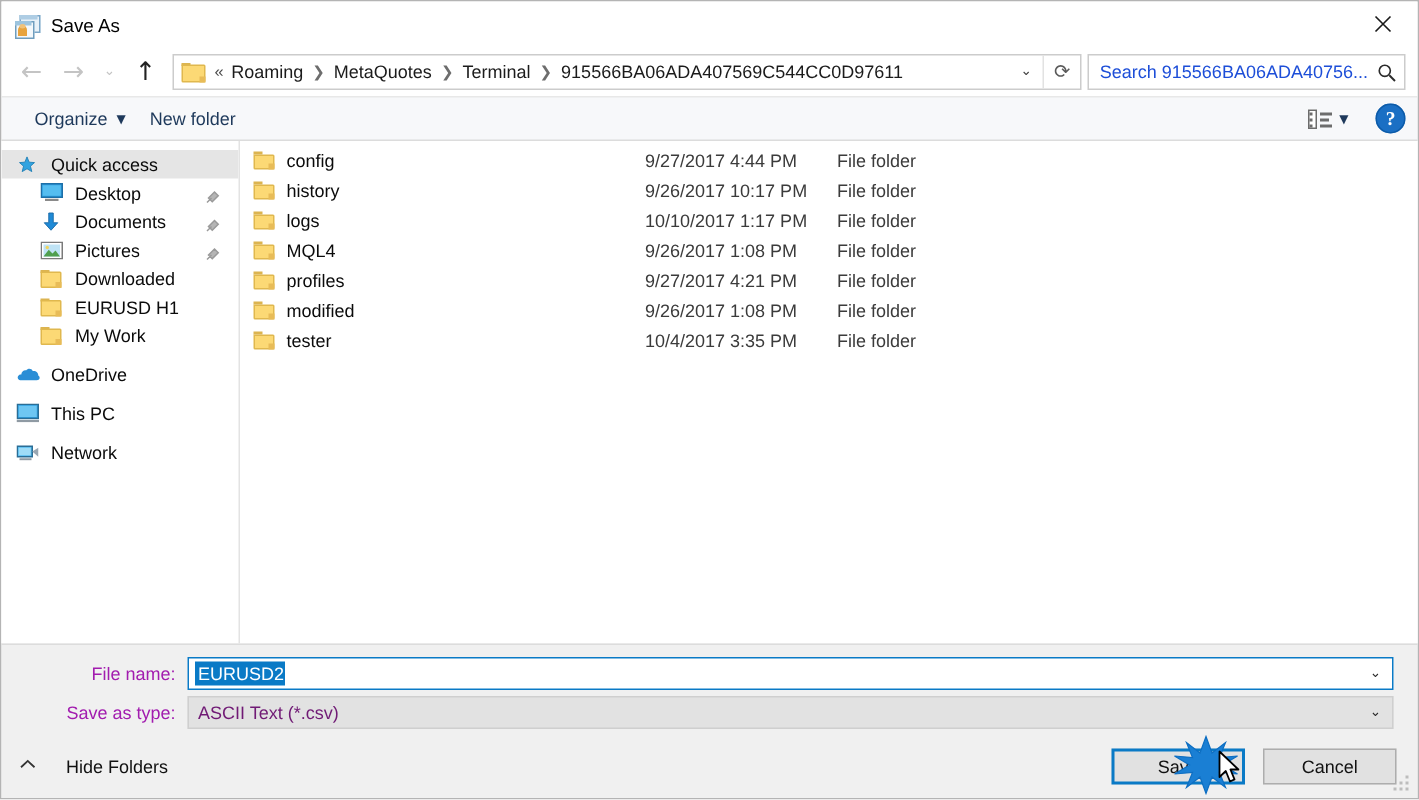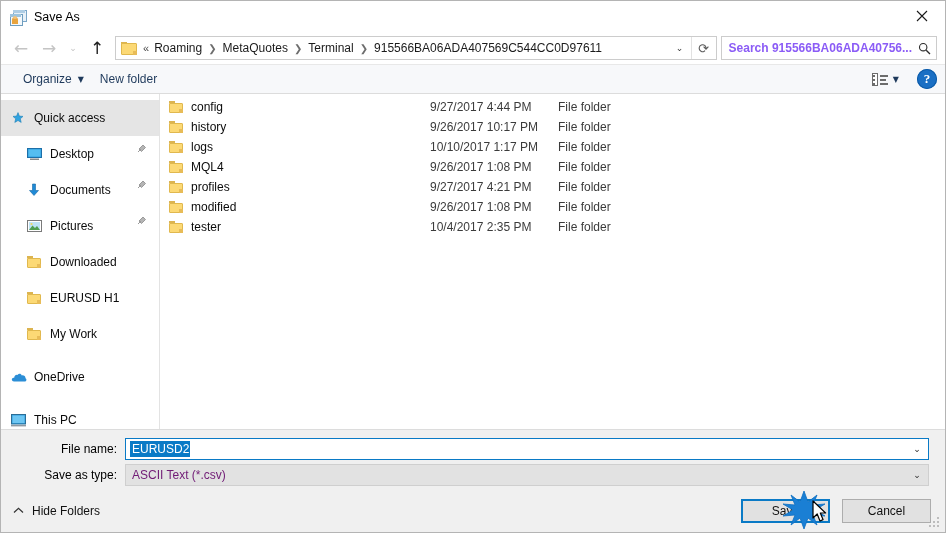--- a/index.html
+++ b/index.html
@@ -193,24 +193,23 @@
     border: 1px solid #cccccc;
     background: #ffffff;
     display: flex;
     align-items: center;
     box-sizing: border-box;
   }
   .search-text {
     flex: 1 1 auto;
     padding-left: 7px;
     font-size: 12px;
-    color: #8b5cf6;
+    color: #1d4ed8;
     white-space: nowrap;
     overflow: hidden;
-    font-weight: bold;
   }
   .search-ico {
     width: 24px;
     display: flex; align-items: center; justify-content: center;
     color: #2b2b2b;
   }
 
   
   .cmdbar {
     height: 30px;
@@ -282,21 +281,21 @@
   }
   .sidebar {
     flex: 0 0 159px;
     border-right: 1px solid #e3e3e3;
     background: #ffffff;
     padding-top: 6px;
     box-sizing: border-box;
     overflow: hidden;
   }
   .side-item {
-    height: 36px;
+    height: 19px;
     display: flex;
     align-items: center;
     padding-left: 10px;
     box-sizing: border-box;
     white-space: nowrap;
     font-size: 12px;
     color: #0b0b0b;
     position: relative;
   }
   .side-item.selected { background: #e5e5e5; }
@@ -406,21 +405,21 @@
     display: flex;
     align-items: center;
     height: 22px;
     margin-bottom: 4px;
   }
   .flabel {
     flex: 0 0 124px;
     text-align: right;
     padding-right: 8px;
     font-size: 12px;
-    color: #000000;
+    color: #a21caf;
     box-sizing: border-box;
   }
   .fname-input {
     flex: 1 1 auto;
     height: 22px;
     margin-right: 16px;
     border: 1px solid #0a7ac6;
     background: #ffffff;
     display: flex;
     align-items: center;
@@ -464,21 +463,21 @@
     background: #f0f0f0;
     display: flex;
     align-items: center;
     position: relative;
     padding: 0 14px 0 12px;
     box-sizing: border-box;
   }
   .hide-folders {
     display: flex;
     align-items: center;
-    gap: 8px;
+    gap: 20px;
     font-size: 12px;
     color: #111111;
   }
   .hf-chev {
     font-size: 9px;
     color: #333333;
     font-family: "DejaVu Sans", sans-serif;
   }
   .btnbar-spacer { flex: 1 1 auto; }
   .dlg-btn {
@@ -853,21 +852,21 @@
           <div class="cell-name">
             <span class="fi">
               <span class="folder-ico" style="width:14px;height:12px;display:block;position:relative">
                 <span class="tab"></span>
                   <span class="body"></span>
                   <span class="corner"></span>
               </span>
             </span>
             <span>tester</span>
           </div>
-          <div class="cell-date">10/4/2017 2:35 PM</div>
+          <div class="cell-date">10/4/2017 3:35 PM</div>
           <div class="cell-type">File folder</div>
           <div class="cell-size"></div>
         </div>
 
       </div>
     </div>
   </div>
 
   <div class="formarea">
     <div class="frow">

